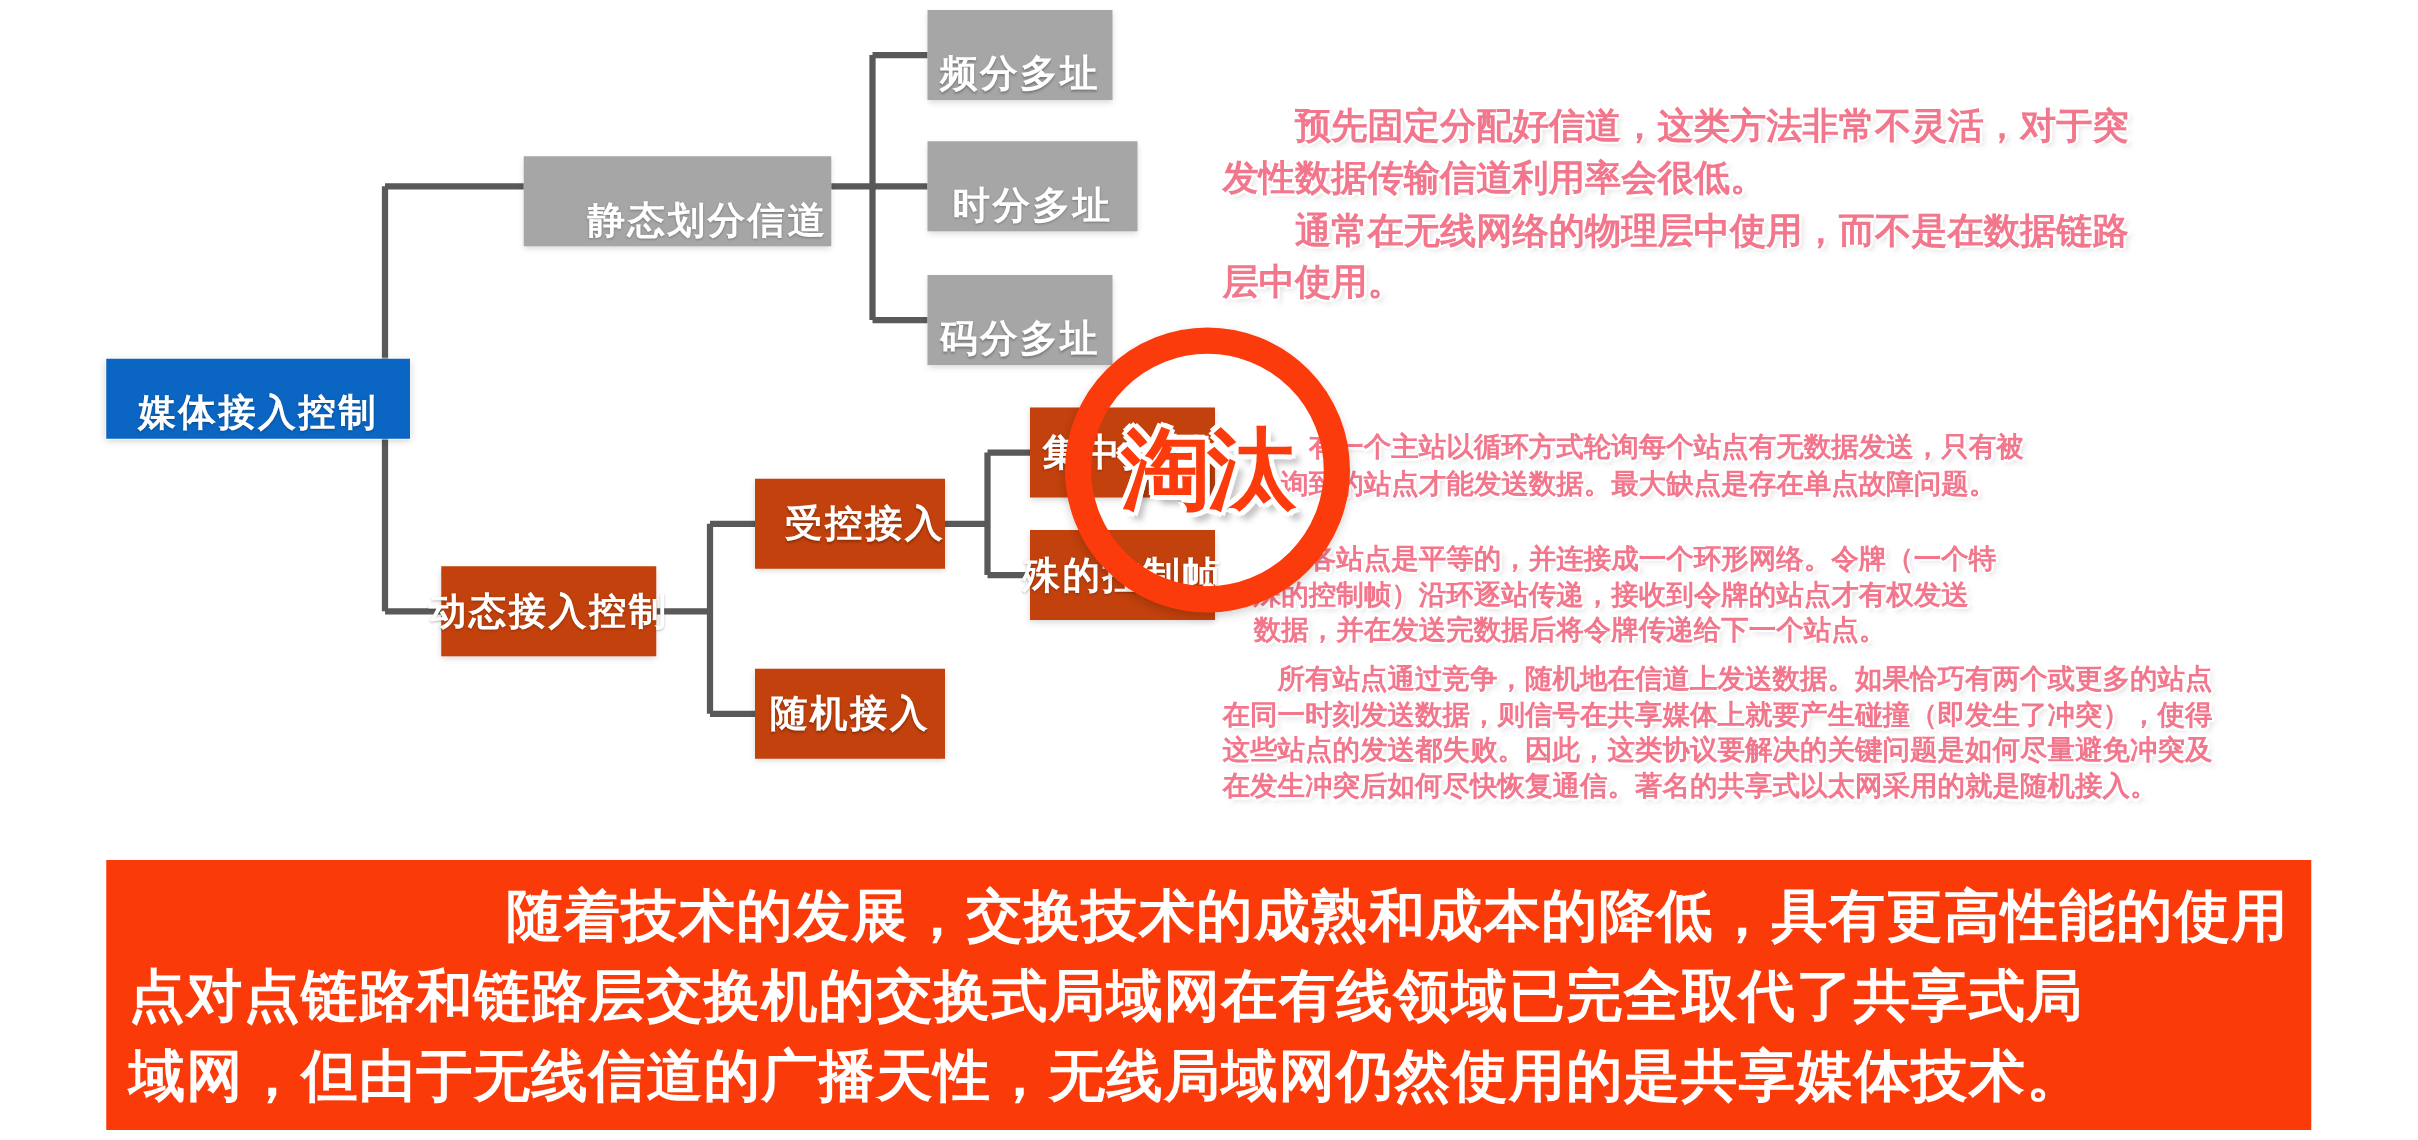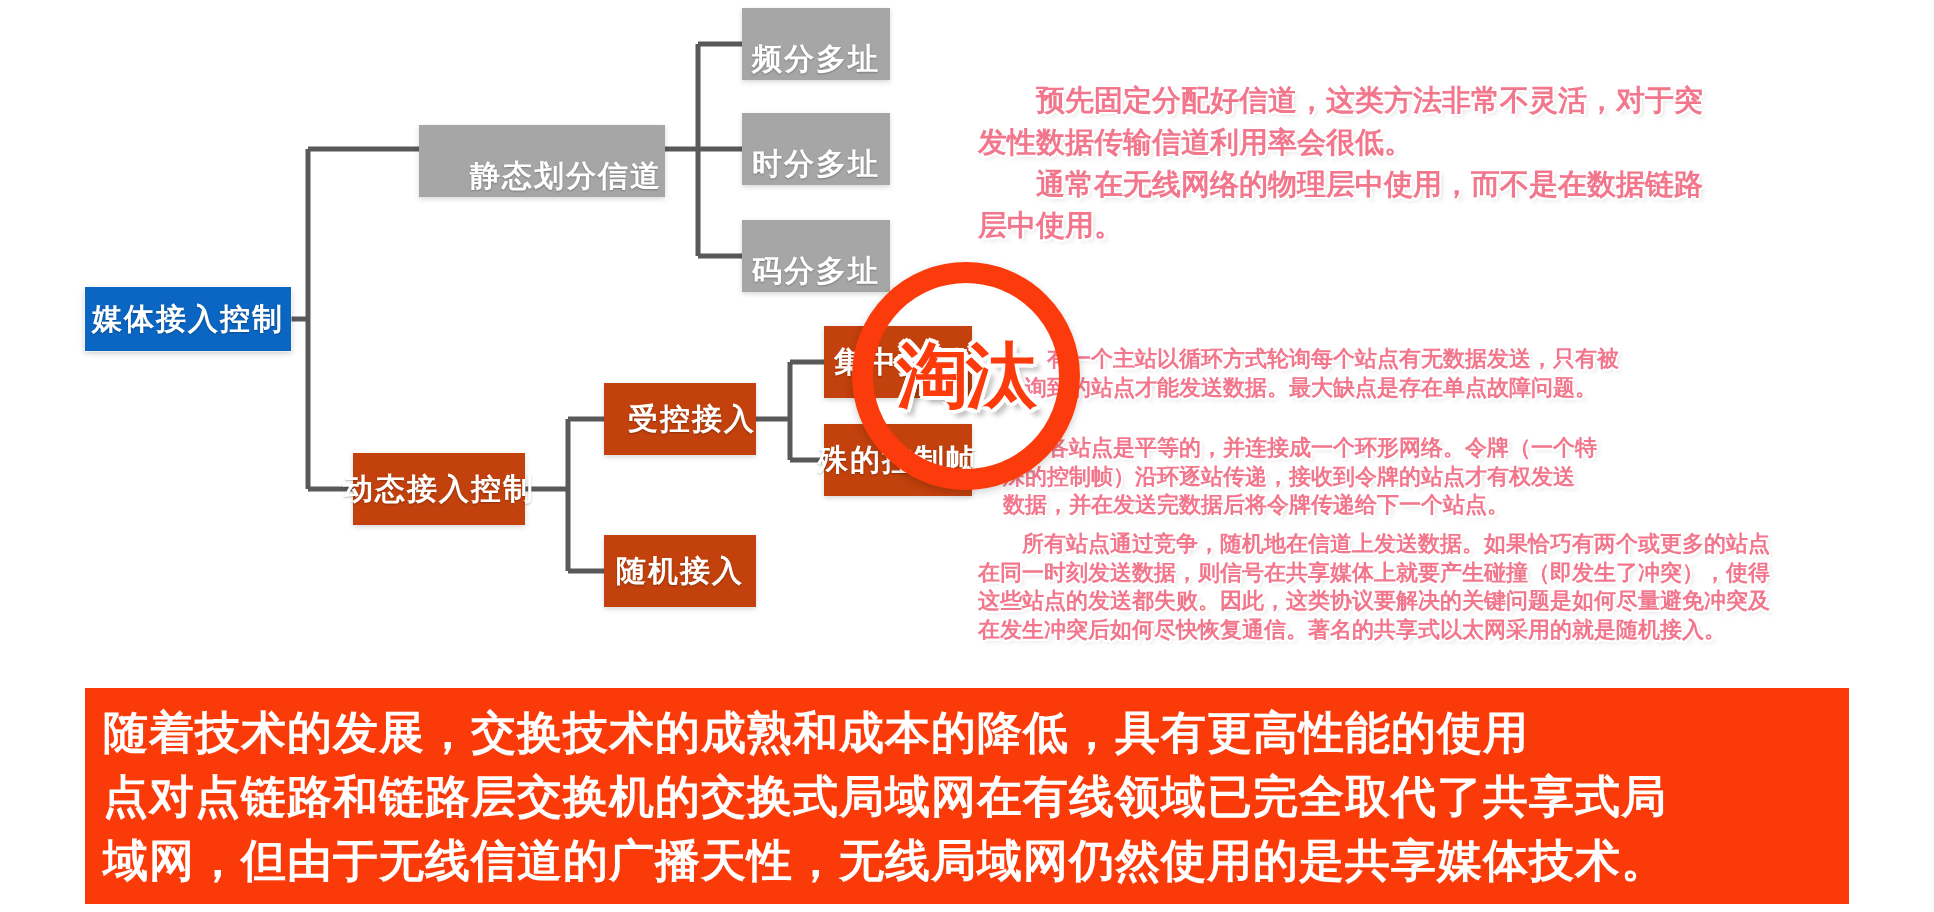--- a/index.html
+++ b/index.html
@@ -93,21 +93,21 @@
     display:flex;flex-direction:column;justify-content:center;
   }
   #banner .line{
     color:#ffffff;
     font-size:45px;
     font-weight:700;
     line-height:1.42;
     letter-spacing:1px;
     white-space:nowrap;
   }
-  #banner .line.l1{text-align:left;}
+  #banner .line.l1{text-align:right;}
   #banner .line.l2,#banner .line.l3{text-align:left;}
 </style>
 </head>
 <body>
 
 <div id="stage">
 
   <svg id="wires" viewBox="0 0 1934 912" width="1934" height="912">
     <g fill="none" stroke="#595959" stroke-width="5" stroke-linecap="butt">
 
@@ -130,32 +130,32 @@
       <path d="M568,419 L604,419"></path>
       <path d="M568,571 L604,571"></path>
 
       <path d="M756,419 L790,419"></path>
       <path d="M790,362 L790,460"></path>
       <path d="M790,362 L824,362"></path>
       <path d="M790,460 L824,460"></path>
     </g>
   </svg>
 
-  <div class="node root" style="left:85px;top:287px;width:206px;height:64px;">
+  <div class="node root" style="left:85px;top:287px;width:243px;height:64px;align-items:flex-end;">
     <span>媒体接入控制</span>
   </div>
 
   <div class="node gray" style="left:419px;top:125px;width:246px;height:72px;padding-left:48px;">
     <span>静态划分信道</span>
   </div>
 
   <div class="node gray" style="left:742px;top:8px;width:148px;height:72px;">
     <span>频分多址</span>
   </div>
-  <div class="node gray" style="left:742px;top:113px;width:148px;height:72px;">
+  <div class="node gray" style="left:742px;top:113px;width:168px;height:72px;">
     <span>时分多址</span>
   </div>
   <div class="node gray" style="left:742px;top:220px;width:148px;height:72px;">
     <span>码分多址</span>
   </div>
 
   <div class="node orange" style="left:353px;top:453px;width:172px;height:72px;">
     <span>动态接入控制</span>
   </div>
 

